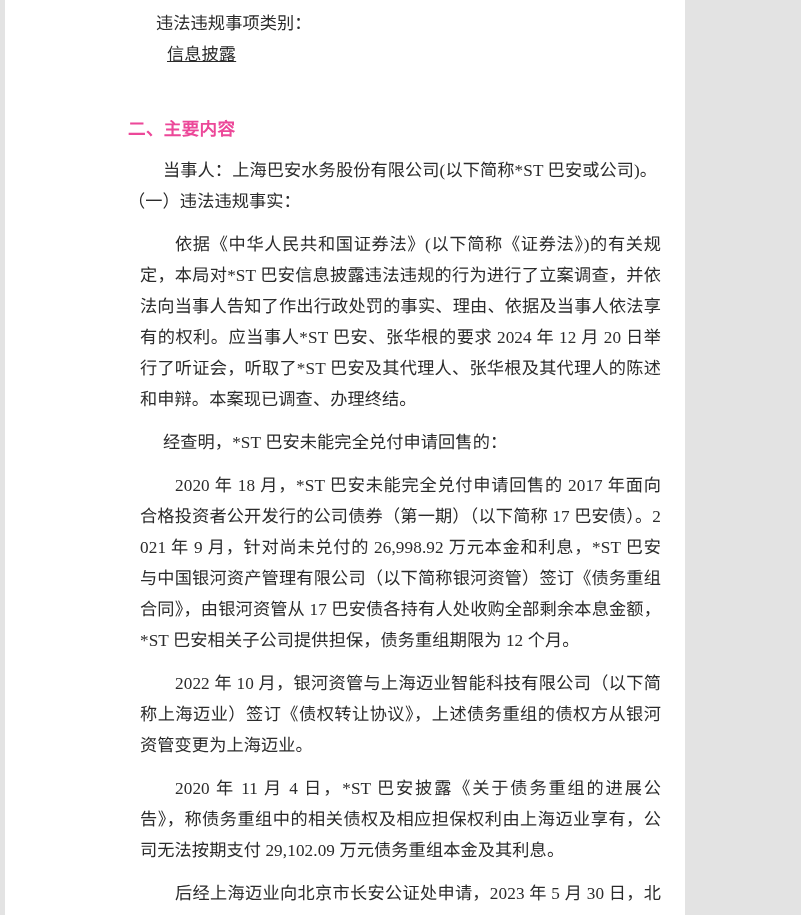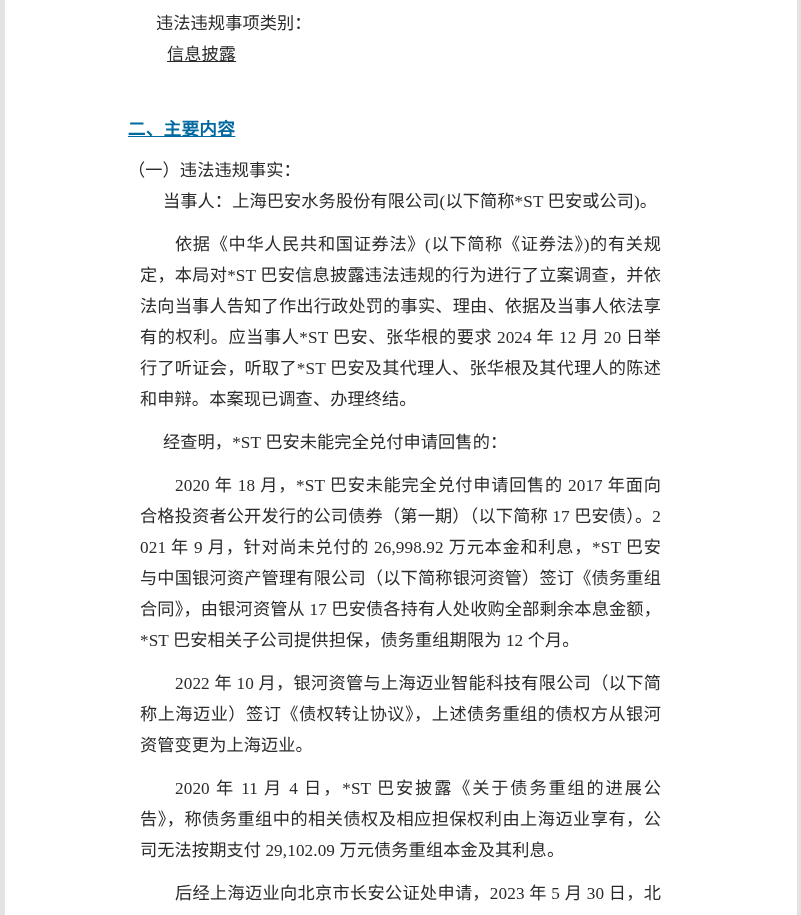--- a/index.html
+++ b/index.html
@@ -12,21 +12,21 @@
     background: #e3e3e3;
     font-family: "Liberation Serif", "DejaVu Serif", serif;
     overflow: hidden;
   }
 
   
   .page-sheet {
     position: absolute;
     left: 5px;
     top: 0;
-    width: 792px;
+    width: 680px;
     height: 915px;
     background: #ffffff;
     box-sizing: border-box;
   }
 
   
   .text-column {
     position: absolute;
     left: 123px;
     top: 0;
@@ -52,27 +52,26 @@
     text-indent: 39px;
     text-decoration: underline;
   }
 
   .gap-after-lead {
     height: 44px;
   }
 
   .heading {
     margin: 0;
-    color: #0369a1;
+    color: #ec4899;
     font-size: 17.6px;
     line-height: 31px;
     font-weight: bold;
     text-indent: 0;
     letter-spacing: 0.3px;
-    text-decoration: underline;
   }
 
   .gap-after-heading {
     height: 10px;
   }
 
   
   .sub-heading {
     text-indent: 0;
   }
@@ -103,23 +102,23 @@
     <p class="para line-lead no-justify">违法违规事项类别：</p>
 
     <p class="para line-lead-sub no-justify">信息披露</p>
 
     <div class="gap-after-lead"></div>
 
     <h2 class="heading">二、主要内容</h2>
 
     <div class="gap-after-heading"></div>
 
+    <p class="para indent2 no-justify">当事人：上海巴安水务股份有限公司(以下简称*ST 巴安或公司)。</p>
+
     <p class="para sub-heading no-justify">（一）违法违规事实：</p>
-
-    <p class="para indent2 no-justify">当事人：上海巴安水务股份有限公司(以下简称*ST 巴安或公司)。</p>
 
 
     <p class="para indent2 block">依据《中华人民共和国证券法》(以下简称《证券法》)的有关规定，本局对*ST 巴安信息披露违法违规的行为进行了立案调查，并依法向当事人告知了作出行政处罚的事实、理由、依据及当事人依法享有的权利。应当事人*ST 巴安、张华根的要求 2024 年 12 月 20 日举行了听证会，听取了*ST 巴安及其代理人、张华根及其代理人的陈述和申辩。本案现已调查、办理终结。</p>
 
     <p class="para indent2 no-justify">经查明，*ST 巴安未能完全兑付申请回售的：</p>
 
     <p class="para indent2 block">2020 年 18 月，*ST 巴安未能完全兑付申请回售的 2017 年面向合格投资者公开发行的公司债券（第一期）（以下简称 17 巴安债）。2021 年 9 月，针对尚未兑付的 26,998.92 万元本金和利息，*ST 巴安与中国银河资产管理有限公司（以下简称银河资管）签订《债务重组合同》，由银河资管从 17 巴安债各持有人处收购全部剩余本息金额，*ST 巴安相关子公司提供担保，债务重组期限为 12 个月。</p>
 
     <p class="para indent2 block">2022 年 10 月，银河资管与上海迈业智能科技有限公司（以下简称上海迈业）签订《债权转让协议》，上述债务重组的债权方从银河资管变更为上海迈业。</p>
 

